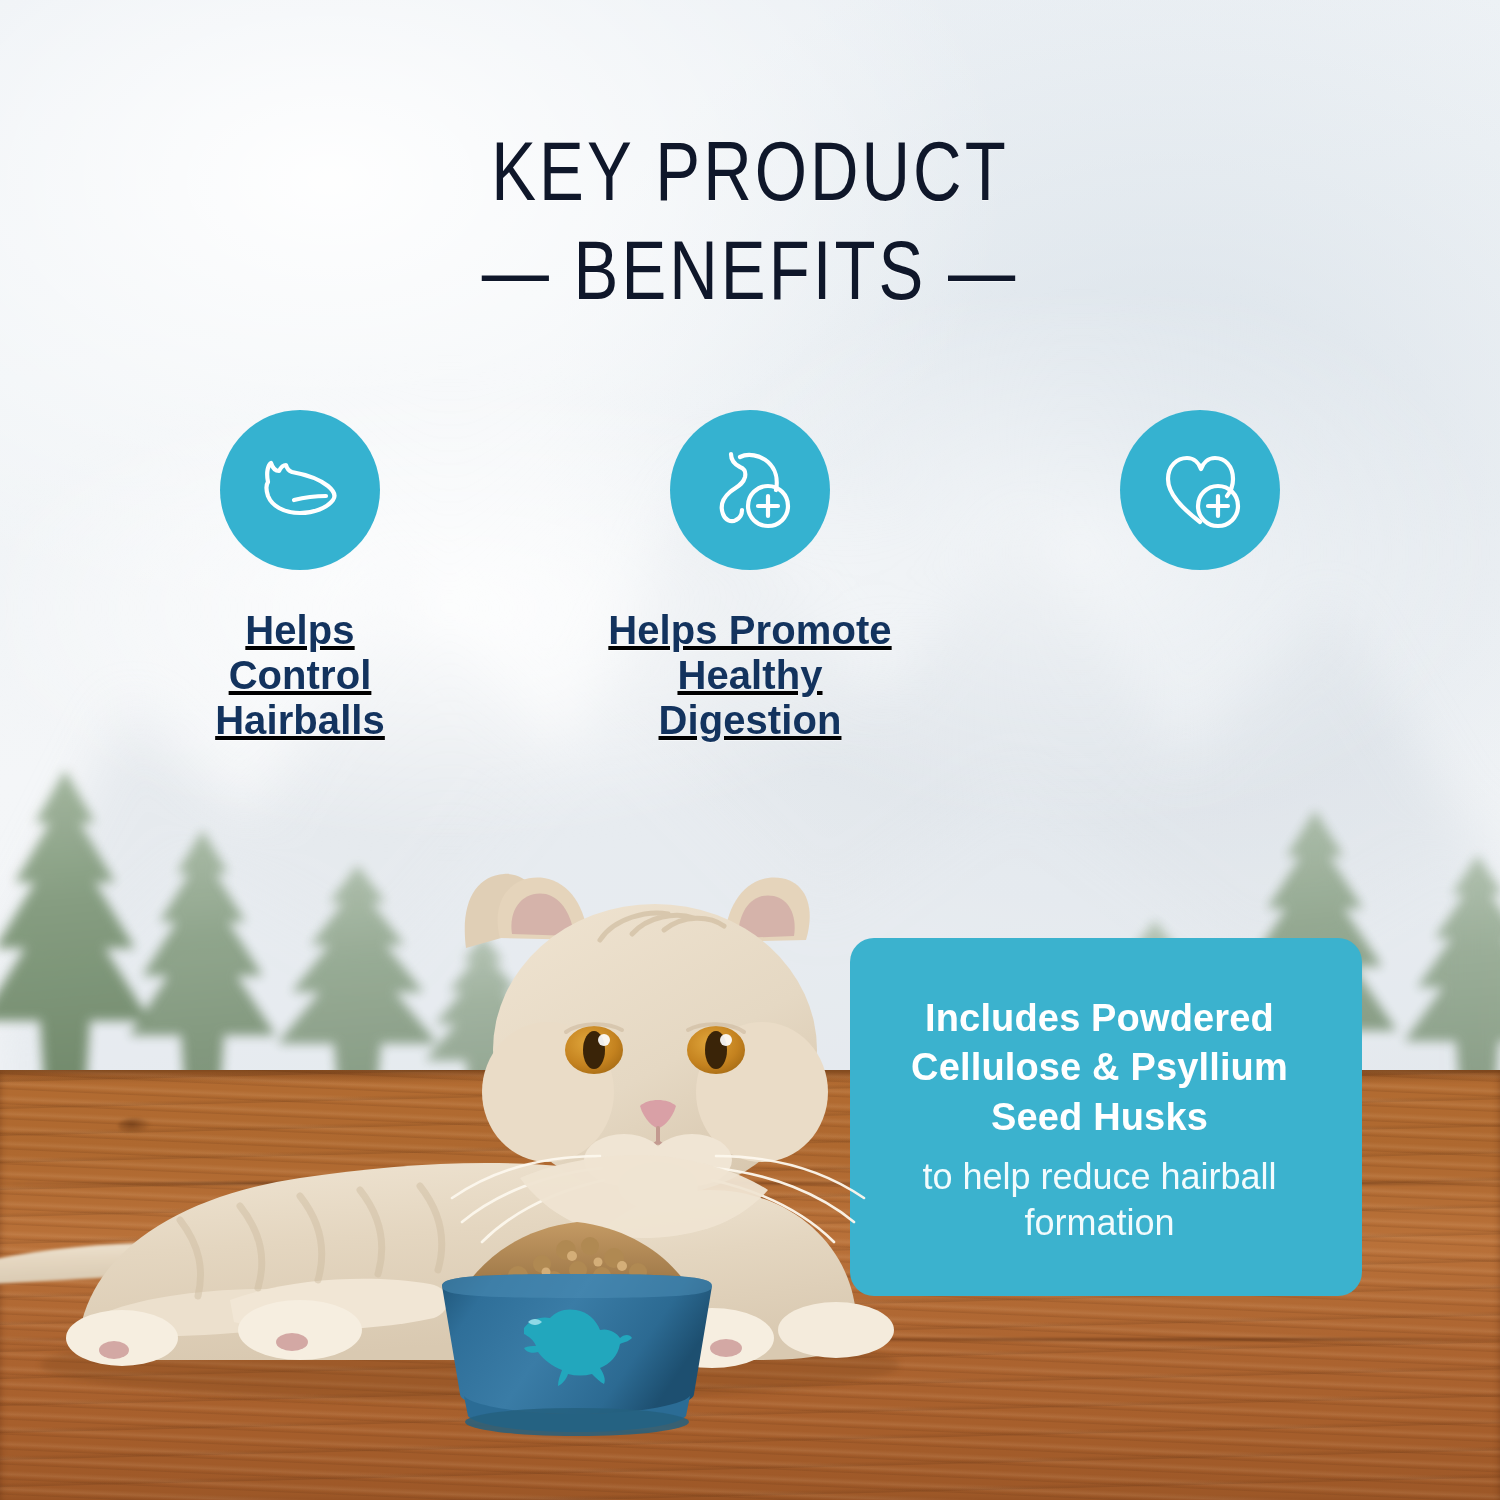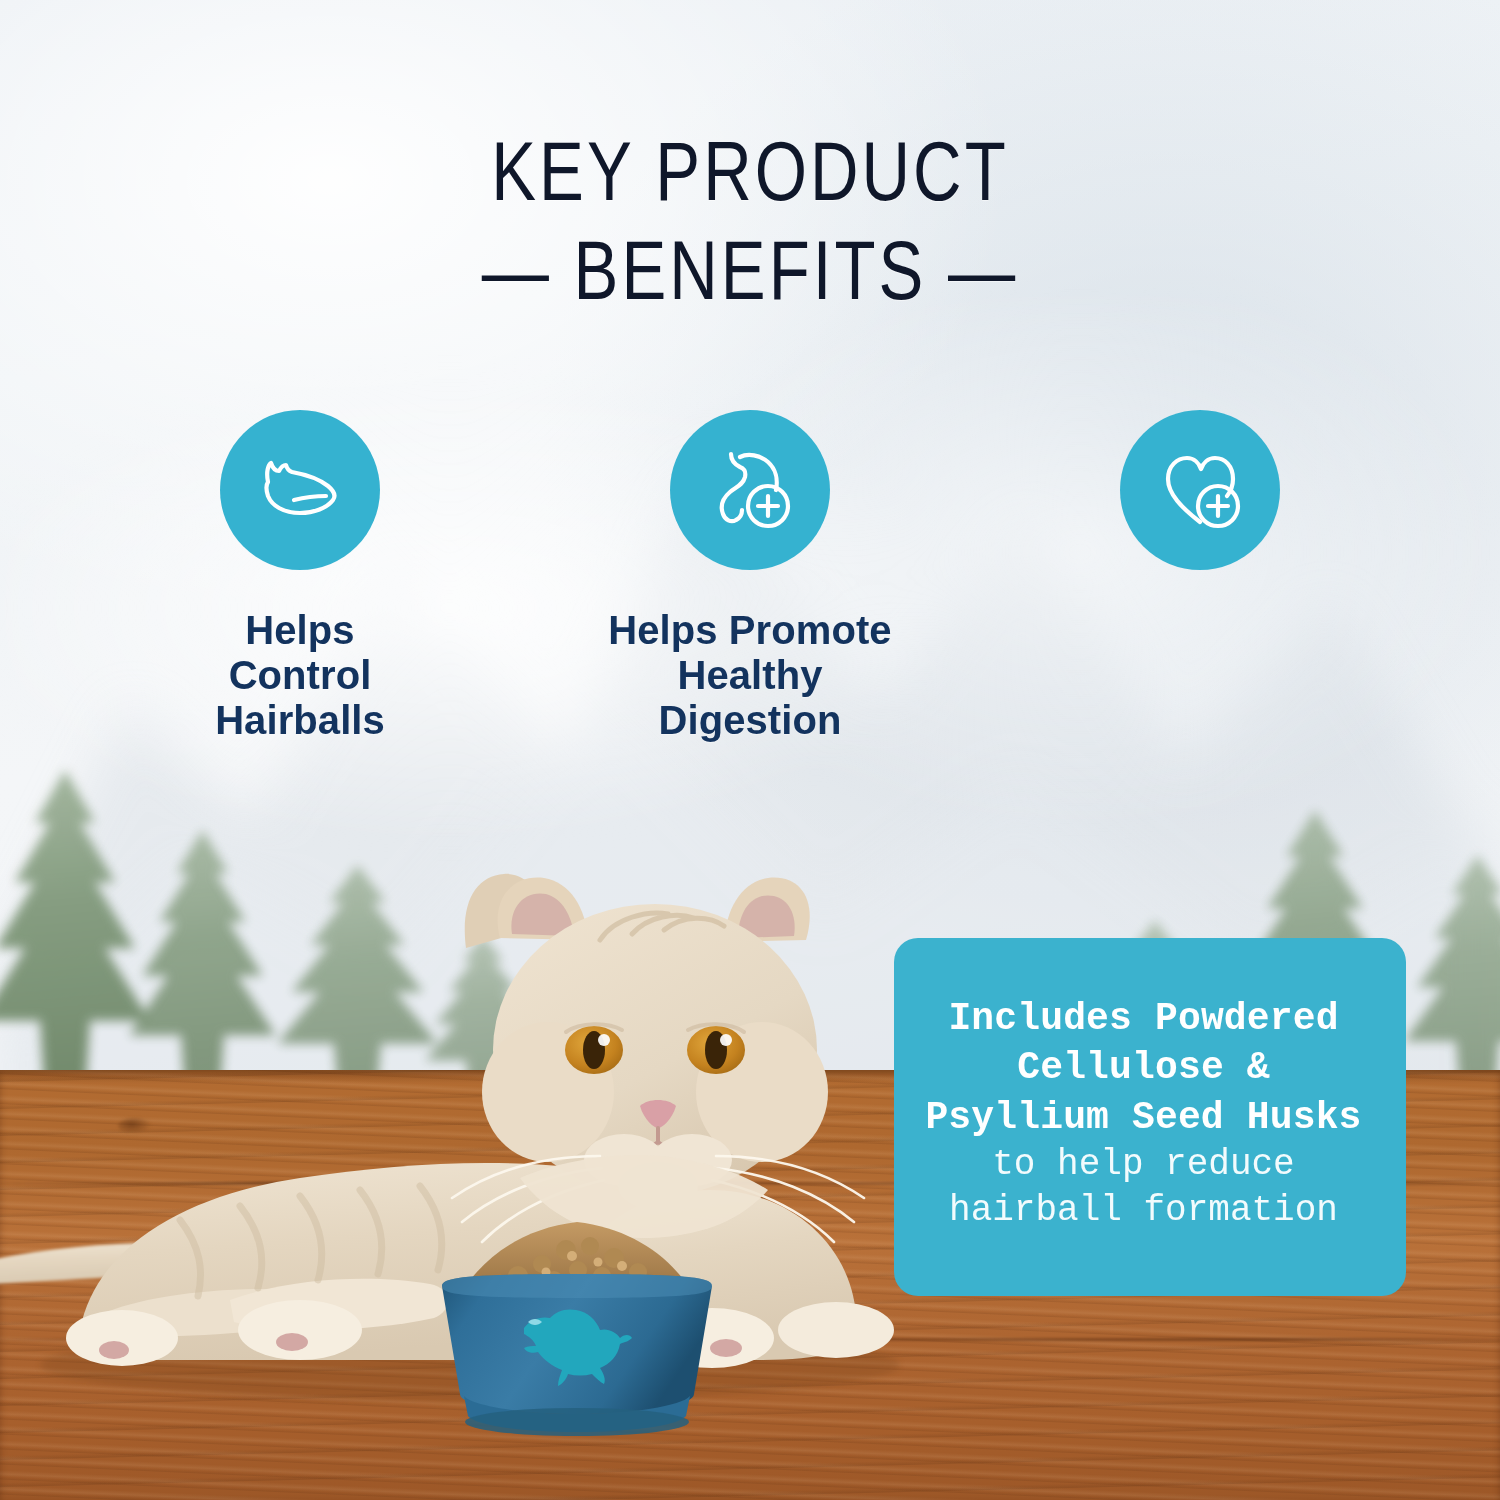--- a/index.html
+++ b/index.html
@@ -98,54 +98,54 @@
   .header .line2{ font-size:84px; margin-top:12px; }
 
   
   .benefits{
     position:absolute; top:410px; left:0; right:0;
     display:flex; justify-content:center; align-items:flex-start;
     gap:130px;
   }
   .benefit{
     width:320px;
-    display:flex; flex-direction:column; align-items:center;
+    display:flex; flex-direction:column; align-items:center;text-decoration:underline;
   }
   .badge{
     width:160px; height:160px; border-radius:50%;
     background:#35b2d0;
     display:flex; align-items:center; justify-content:center;
     flex:0 0 auto;
   }
   .badge svg{ display:block; }
   .benefit-label{
     margin-top:38px;
     font-size:40px; font-weight:700; line-height:1.12;
     color:#13335e; text-align:center;
     letter-spacing:.002em;
     text-shadow:0 1px 1px rgba(255,255,255,.45);
   }
 
   
   .callout{
     position:absolute;
-    left:894px; top:938px; width:512px; height:358px;
+    left:850px; top:938px; width:512px; height:358px;
     background:#3bb2ce;
     border-radius:24px;
     color:#ffffff;
     padding:56px 34px 0 21px;
     text-align:center;
     z-index:3;
-    font-family:Liberation Mono, monospace;
   }
   .callout .headline{
     font-size:38px; font-weight:700; line-height:1.30;
     letter-spacing:.004em;
   }
   .callout .sub{
+    margin-top:12px;
     font-size:36px; font-weight:400; line-height:1.26;
     color:#f2fbfd;
   }
 
   
   .cat{ position:absolute; left:0; top:860px; width:960px; height:600px; z-index:4; }
   .cat svg{ width:100%; height:100%; display:block; }
 
   
   .bowl{ position:absolute; left:432px; top:1210px; width:290px; height:230px; z-index:6; }

